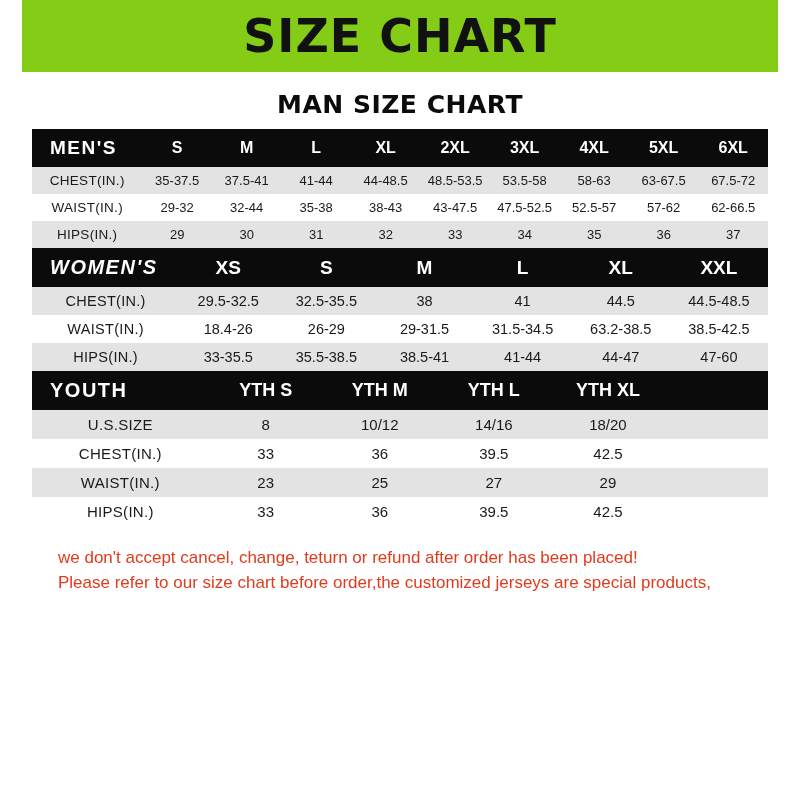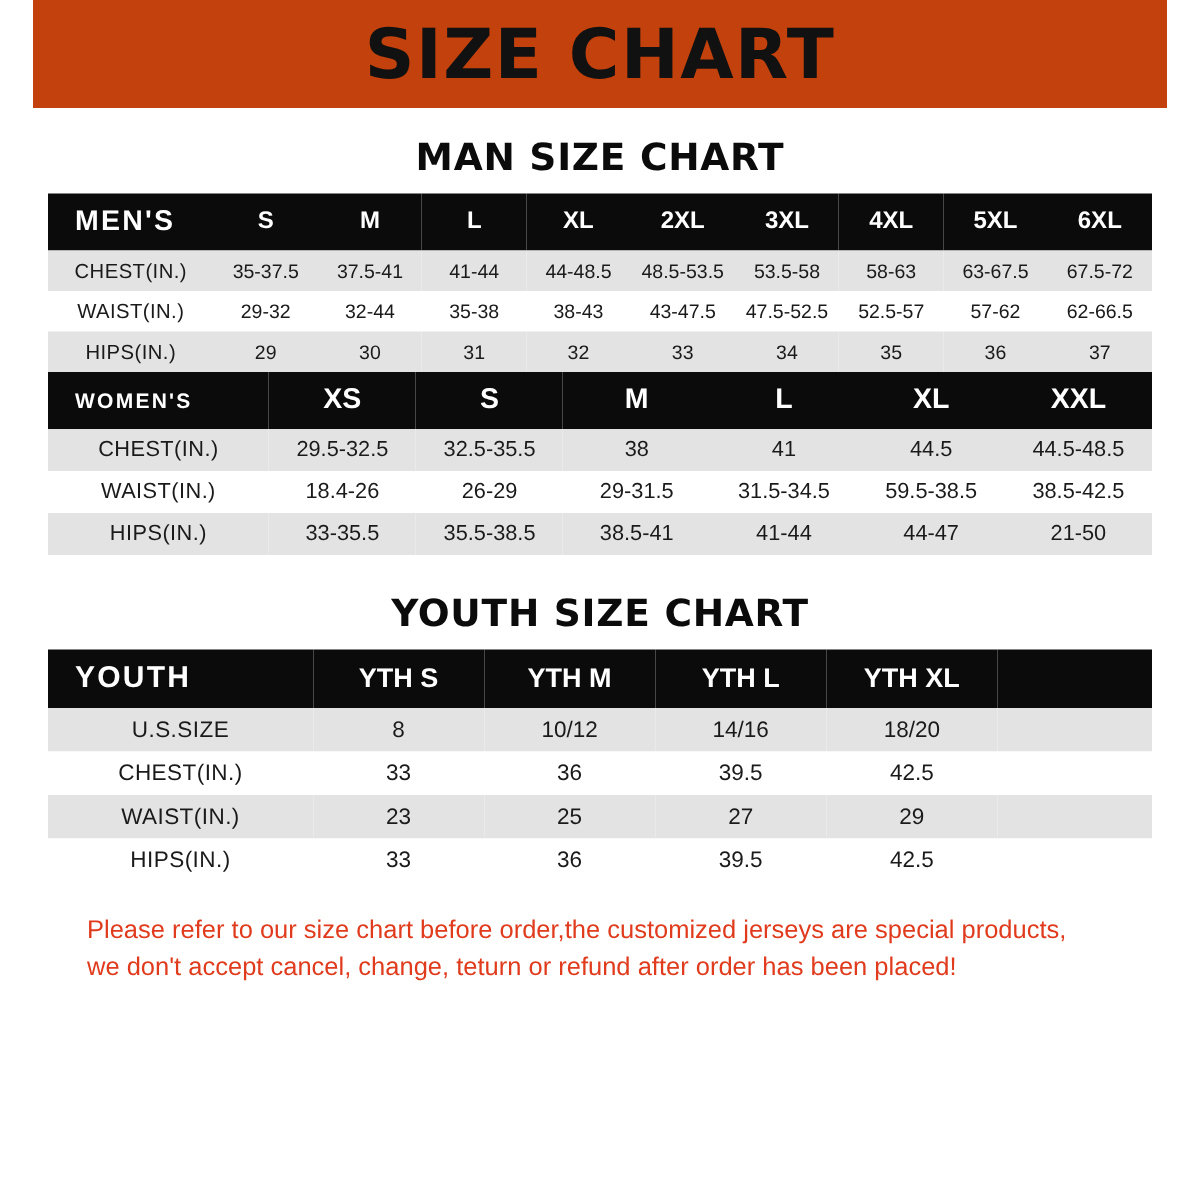--- a/index.html
+++ b/index.html
@@ -17,21 +17,21 @@
     position: relative;
     width: 800px;
     height: 800px;
     background: #ffffff;
     box-sizing: border-box;
   }
   
   .header-band {
     position: relative;
     height: 72px;
-    background: #c2410c;
+    background: #84cc16;
     display: flex;
     align-items: center;
     justify-content: center;
   }
   .header-band .side-white {
     position: absolute;
     top: 0;
     height: 100%;
     width: 22px;
     background: #ffffff;
@@ -104,21 +104,21 @@
 
   
   #men-table thead th { font-size: 16px; }
   #men-table thead th.row-label { font-size: 19px; }
   #men-table tbody td { font-size: 13px; }
   #men-table tbody td.row-label { font-size: 13.5px; }
   #men-table col.c0 { width: 15%; }
 
   
   #women-table thead th { font-size: 19px; }
-  #women-table thead th.row-label { font-size: 14px; }
+  #women-table thead th.row-label { font-size: 20px; font-style: italic; }
   #women-table tbody td { font-size: 14.5px; }
   #women-table tbody td.row-label { font-size: 14.5px; }
   #women-table col.c0 { width: 20%; }
 
   
   #youth-table thead th { font-size: 18px; }
   #youth-table thead th.row-label { font-size: 20px; margin-top: 24px; }
   #youth-table tbody td { font-size: 15px; }
   #youth-table tbody td.row-label { font-size: 15px; }
   #youth-table col.c0 { width: 24%; }
@@ -246,36 +246,35 @@
           <td>41</td>
           <td>44.5</td>
           <td>44.5-48.5</td>
         </tr>
         <tr class="band-white">
           <td class="row-label">WAIST(IN.)</td>
           <td>18.4-26</td>
           <td>26-29</td>
           <td>29-31.5</td>
           <td>31.5-34.5</td>
-          <td>59.5-38.5</td>
+          <td>63.2-38.5</td>
           <td>38.5-42.5</td>
         </tr>
         <tr class="band-light">
           <td class="row-label">HIPS(IN.)</td>
           <td>33-35.5</td>
           <td>35.5-38.5</td>
           <td>38.5-41</td>
           <td>41-44</td>
           <td>44-47</td>
-          <td>21-50</td>
+          <td>47-60</td>
         </tr>
       </tbody>
     </table>
 
-    <div class="section-title title-youth">YOUTH SIZE CHART</div>
     <table class="size-table" id="youth-table">
       <colgroup>
         <col class="c0">
           <col>
           <col>
           <col>
           <col>
           <col class="cend">
       </colgroup>
       <thead>
@@ -318,18 +317,18 @@
           <td>33</td>
           <td>36</td>
           <td>39.5</td>
           <td>42.5</td>
           <td></td>
         </tr>
       </tbody>
     </table>
 
     <div class="notice">
+      <span class="line">we don't accept cancel, change, teturn or refund after order has been placed!</span>
       <span class="line">Please refer to our size chart before order,the customized jerseys are special products,</span>
-      <span class="line">we don't accept cancel, change, teturn or refund after order has been placed!</span>
     </div>
 
   </div>
 </div>
 
 </body></html>

